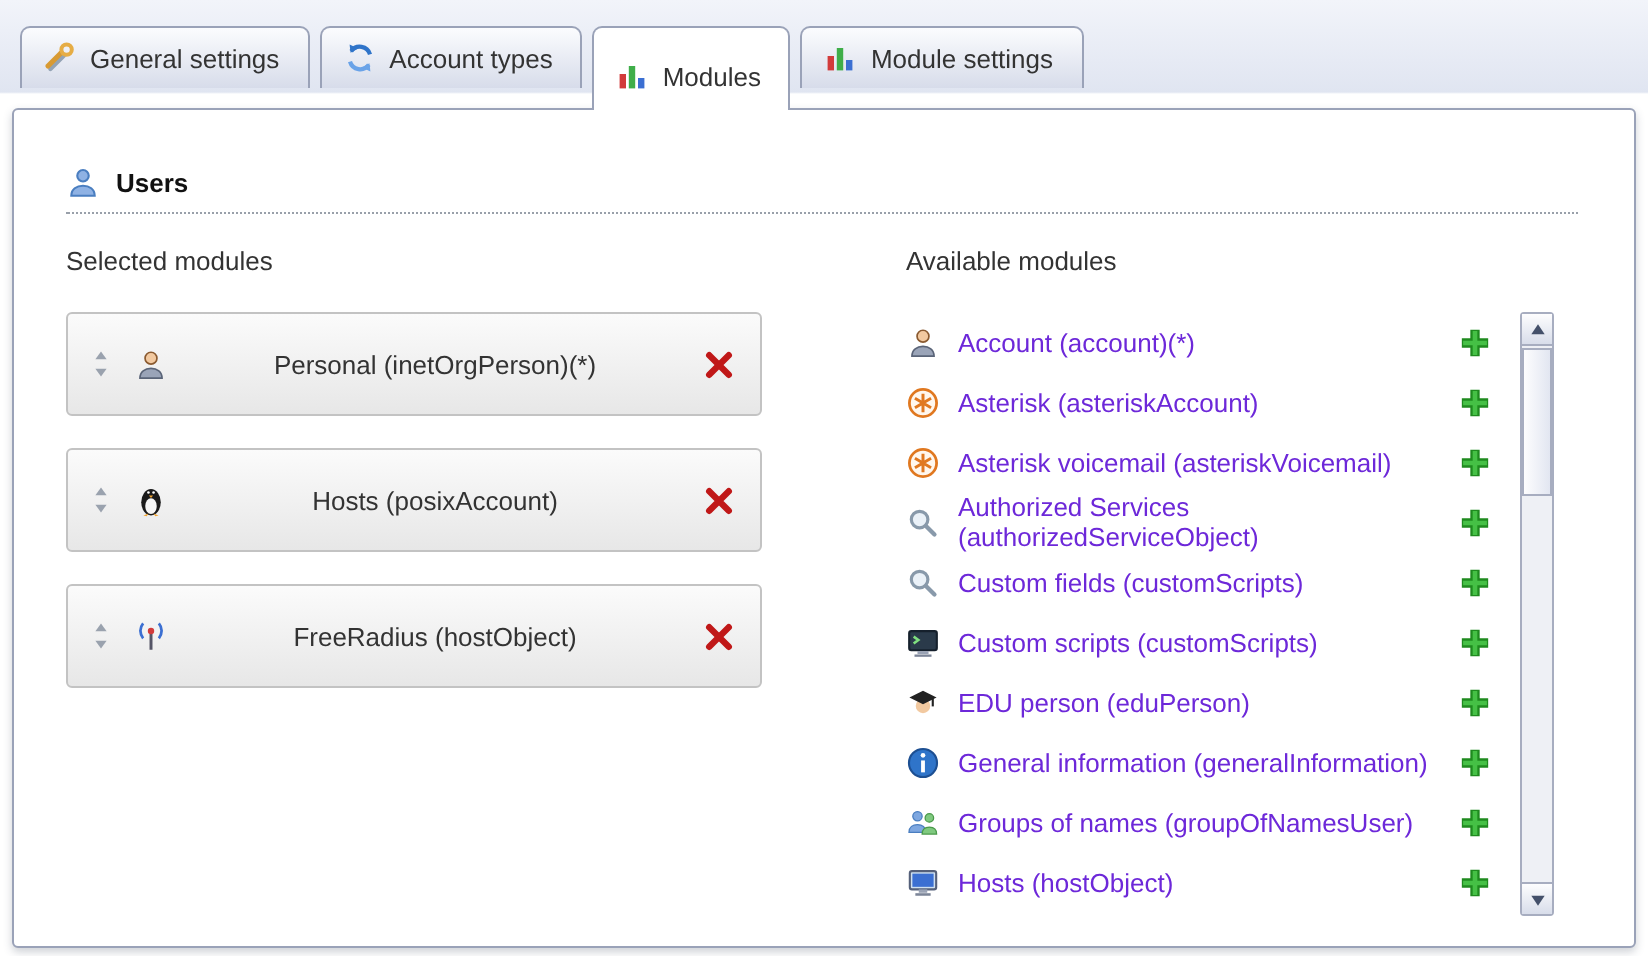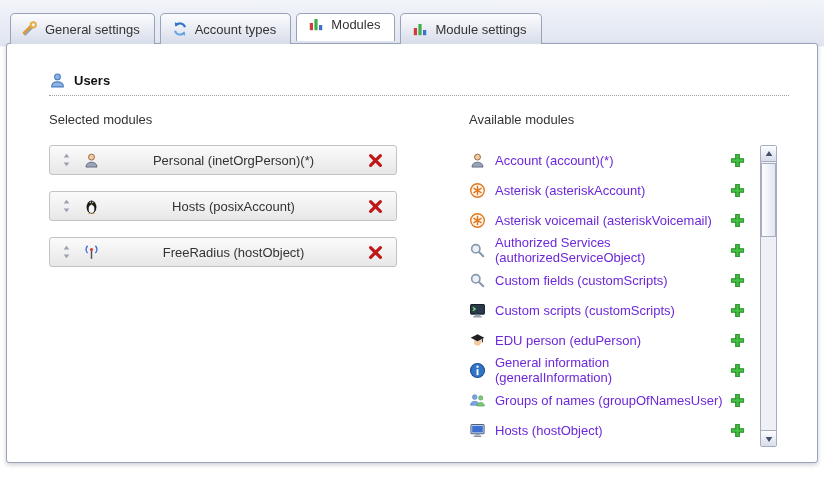--- a/index.html
+++ b/index.html
@@ -12,42 +12,41 @@
   
   .tabbar{display:flex;align-items:flex-start;padding:13px 0 0 10px;position:relative;z-index:2;}
   .tab{
     display:flex;align-items:center;gap:7px;
     padding:7px 14px 7px 11px;margin-right:5px;margin-bottom:-1px;
     background:linear-gradient(#fbfcfe,#d7dcea);
     border:1px solid #9aa2b8;border-bottom:none;
     border-radius:5px 5px 0 0;cursor:pointer;white-space:nowrap;color:#333;
   }
   .tab.active{
-    background:#fff;padding-top:2px;padding-bottom:9px;z-index:3;position:relative;
+    background:#fff;padding-top:16px;padding-bottom:9px;z-index:3;position:relative;
   }
   
   .panel{
     position:relative;z-index:1;margin:0 6px;background:#fff;
     border:1px solid #9aa2b8;border-radius:3px;height:418px;
     box-shadow:0 2px 4px rgba(60,70,90,0.25);
-    padding-left:16px;
   }
   .section-header{
     display:flex;align-items:center;gap:8px;
     margin:28px 28px 0 26px;padding-bottom:6px;
     border-bottom:1px dotted #99a0aa;
   }
   .section-title{font-weight:bold;color:#111;}
   .columns{display:flex;margin:16px 40px 0 26px;gap:44px;}
   .col-left{width:348px;margin-right:28px;flex:none;}
   .col-right{flex:1;}
   .col-heading{color:#333;margin-bottom:18px;}
   
   .sel-item{
-    display:flex;align-items:center;height:30px;box-sizing:border-box;
+    display:flex;align-items:center;height:52px;box-sizing:border-box;
     background:linear-gradient(#fbfbfb,#e7e7e7);
     border:1px solid #c3c3c3;border-radius:3px;
     margin-bottom:16px;padding:0 12px;
   }
   .sel-item .mod-icon{margin-left:12px;}
   .sel-label{flex:1;text-align:center;color:#333;}
   
   .avail-wrap{display:flex;}
   .avail-list{flex:1;}
   .avail-row{display:flex;align-items:center;height:30px;}

